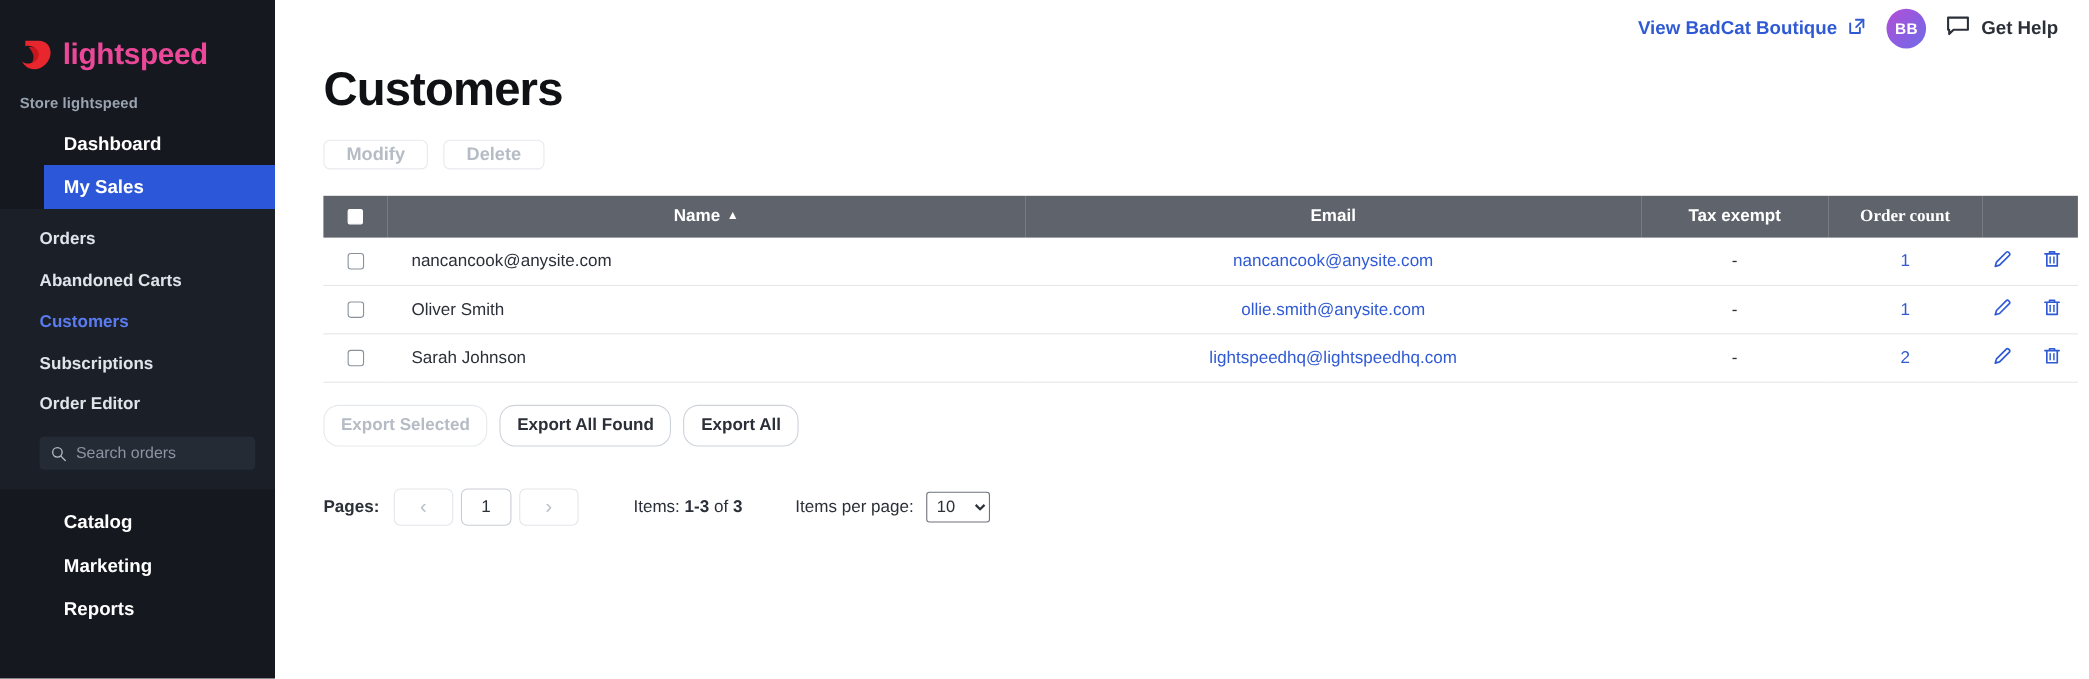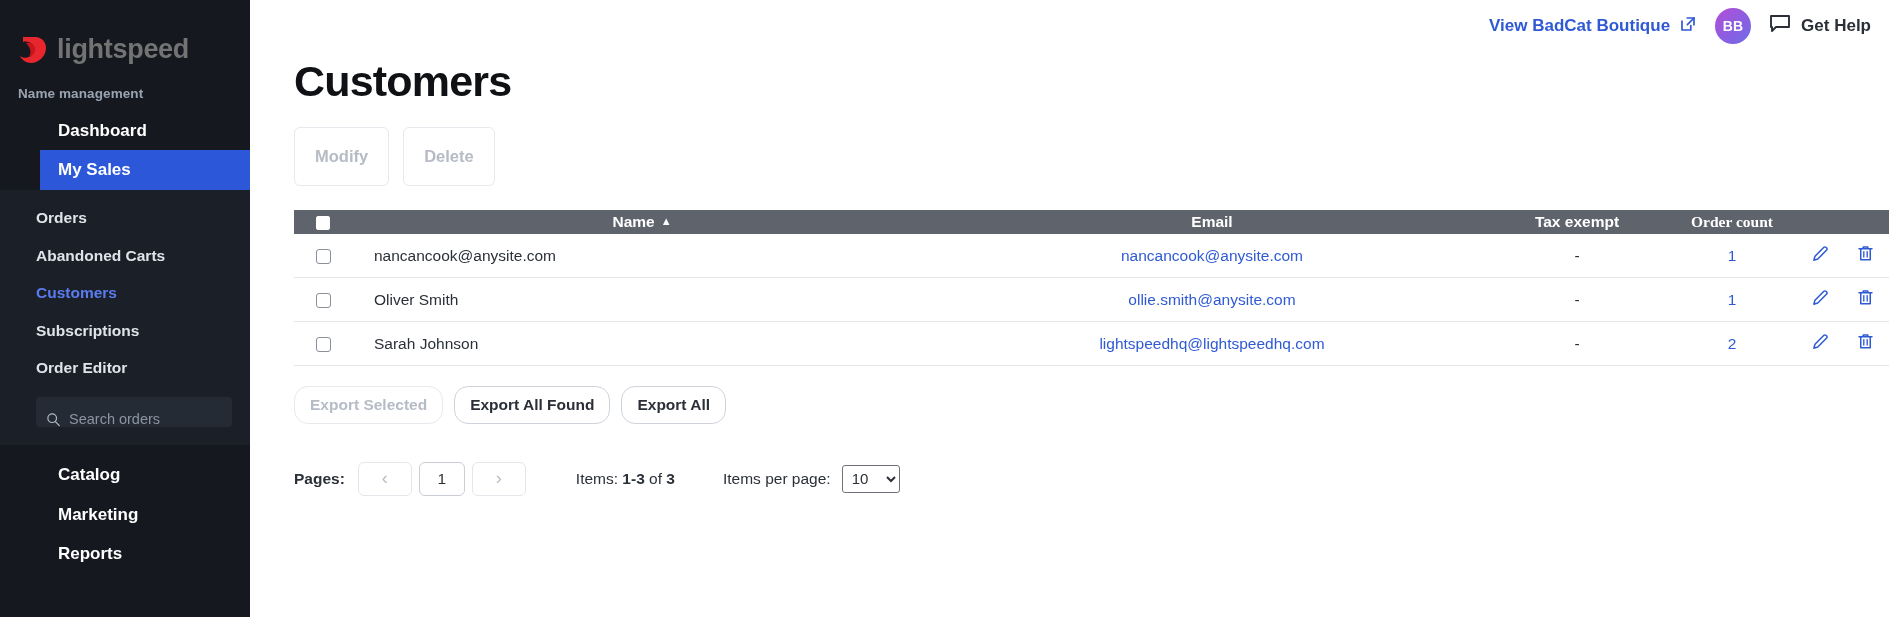--- a/index.html
+++ b/index.html
@@ -32,21 +32,21 @@
     align-items: center;
     gap: 9px;
     padding: 27px 0 0 18px;
     height: 72px;
   }
   .brand-mark { width: 30px; height: 32px; display: block; }
   .brand-word {
     font-size: 27px;
     font-weight: 600;
     letter-spacing: -0.3px;
-    color: #737373;
+    color: #ec4899;
     line-height: 1;
   }
   .section-label {
     font-size: 13.5px;
     font-weight: 700;
     color: #9aa3b0;
     padding: 14px 0 10px 18px;
     letter-spacing: 0.1px;
   }
   .nav-top {
@@ -73,21 +73,21 @@
     cursor: pointer;
     line-height: 1.2;
   }
   .subnav-item.current { color: #5b7cf0; }
   .search-wrap {
     margin: 10px 18px 4px 36px;
     background: #252b35;
     border-radius: 4px;
     height: 30px;
     display: flex;
-    align-items: flex-end;
+    align-items: center;
     gap: 8px;
     padding: 0 10px;
   }
   .search-wrap svg { display: block; }
   .search-input {
     background: transparent;
     border: 0;
     outline: none;
     color: #cfd5de;
     font-size: 14.5px;
@@ -155,37 +155,37 @@
     letter-spacing: -0.8px;
     margin-bottom: 22px;
     line-height: 1.1;
   }
 
   .btn-row { display: flex; gap: 14px; margin-bottom: 24px; }
   .btn {
     font-family: "Liberation Sans", sans-serif;
     font-size: 16.5px;
     font-weight: 600;
-    padding: 18px 20px;
+    padding: 2px 20px;
     border-radius: 6px;
     border: 1px solid #ced3da;
     background: #ffffff;
     color: #2b3038;
     cursor: pointer;
     line-height: 1.25;
   }
   .btn.disabled {
     color: #b6bcc5;
     border-color: #e6e9ed;
     cursor: default;
   }
 
   
   .table { width: 1595px; border-collapse: collapse; table-layout: fixed; }
-  .thead-row { background: #5f636b; height: 24px; }
+  .thead-row { background: #5f636b; height: 38px; }
   .thead-row th {
     color: #ffffff;
     font-size: 15.5px;
     font-weight: 700;
     text-align: center;
     padding: 0;
     vertical-align: middle;
   }
   .th-check { width: 58px; text-align: left !important; padding-left: 22px !important; }
   .th-name { width: 580px; }
@@ -389,21 +389,21 @@
     <div class="brand">
       <span class="brand-mark">
         <svg viewBox="0 0 30 32" width="30" height="32" xmlns="http://www.w3.org/2000/svg">
           <path d="M5 3 L17 3 C24 3 28 8 28 14 C28 22 21 29 13 29 C8 29 4 26 2 22 C6 25 11 24 14 21 C17 18 17 13 14 10 C12 8 8 7 5 8 Z" fill="#e8262d"></path>
           <path d="M8 9 C12 8 16 10 17 14 C18 18 15 22 11 23 C13 20 13 16 11 13 C10 11 9 10 8 9 Z" fill="#c9161d"></path>
         </svg>
       </span>
       <span class="brand-word">lightspeed</span>
     </div>
 
-    <div class="section-label">Name management</div>
+    <div class="section-label">Store lightspeed</div>
 
     <div class="nav-top">Dashboard</div>
     <div class="nav-top active">My Sales</div>
 
     <div class="subnav">
       <div class="subnav-item">Orders</div>
       <div class="subnav-item">Abandoned Carts</div>
       <div class="subnav-item current">Customers</div>
       <div class="subnav-item">Subscriptions</div>
       <div class="subnav-item">Order Editor</div>

